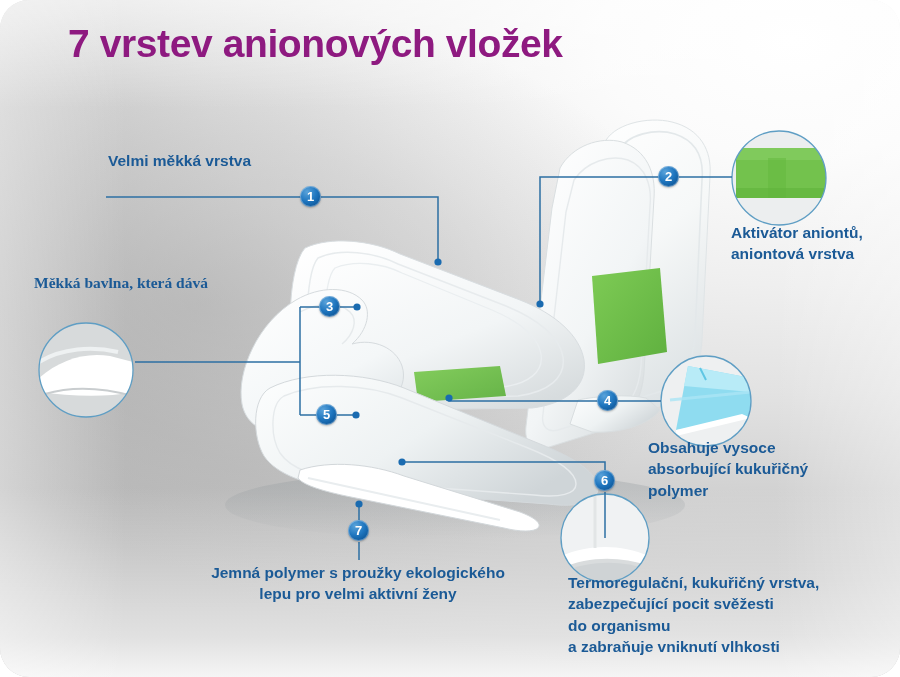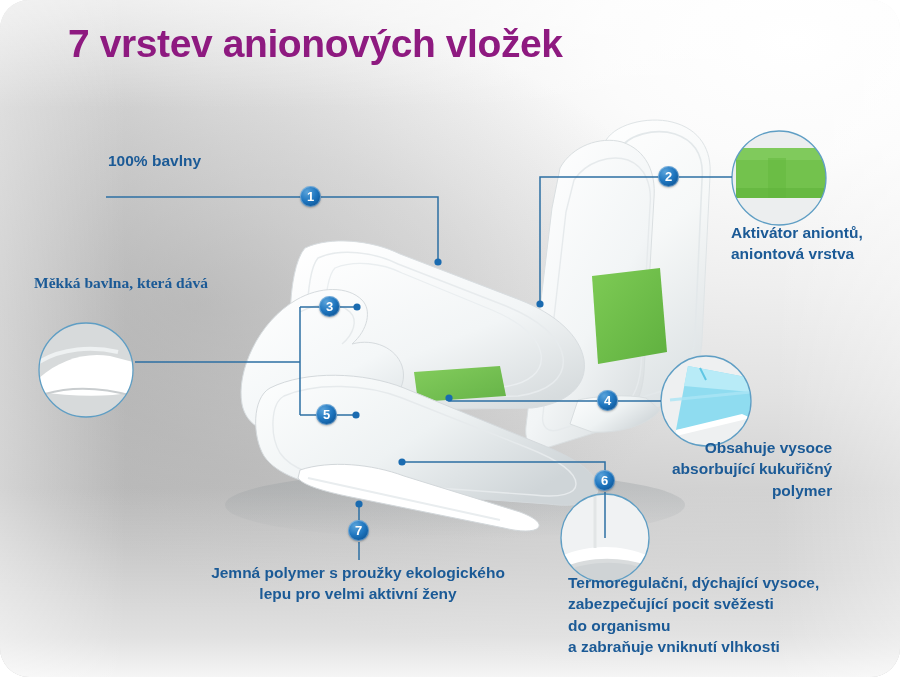--- a/index.html
+++ b/index.html
@@ -29,21 +29,21 @@
   }
 
   
   .label{position:absolute;color:#1b5a96;font-weight:700;font-size:15.5px;line-height:1.38;}
   .label.center{text-align:center;}
   .label.right{text-align:left;}
 
   #lbl1{left:108px;top:150px;}
   #lbl3{left:34px;top:272px;font-family:Liberation Serif, serif;}
   #lbl2{left:719px;top:222px;margin-left:12px;}
-  #lbl4{left:672px;top:437px;text-align:right;}
+  #lbl4{left:648px;top:437px;}
   #lbl6{left:568px;top:572px;}
   #lbl7{left:198px;top:562px;text-align:center;width:320px;}
 
   
   svg.overlay{position:absolute;left:0;top:0;width:900px;height:677px;}
 
   
   .badge{
     position:absolute;width:21px;height:21px;border-radius:50%;
     background:radial-gradient(circle at 34% 28%, #4f9ad6 0%, #1f72bd 42%, #0f5a9e 78%, #0a4madd 100%);
@@ -251,40 +251,40 @@
 
   <div class="badge" style="left:300px;top:186px;">1</div>
   <div class="badge" style="left:658px;top:166px;">2</div>
   <div class="badge" style="left:319px;top:296px;">3</div>
   <div class="badge" style="left:597px;top:390px;">4</div>
   <div class="badge" style="left:316px;top:404px;">5</div>
   <div class="badge" style="left:594px;top:470px;">6</div>
   <div class="badge" style="left:348px;top:520px;">7</div>
 
   <div class="label" id="lbl1">
-    <div>100% bavlny</div>
+    <div>Velmi měkká vrstva</div>
   </div>
 
   <div class="label" id="lbl3">
     <div>Měkká bavlna, která dává</div>
   </div>
 
   <div class="label right" id="lbl2">
     <div>Aktivátor aniontů,</div>
     <div>aniontová vrstva</div>
   </div>
 
   <div class="label right" id="lbl4">
     <div>Obsahuje vysoce</div>
     <div>absorbující kukuřičný</div>
     <div>polymer</div>
   </div>
 
   <div class="label right" id="lbl6">
-    <div>Termoregulační, dýchající vysoce,</div>
+    <div>Termoregulační, kukuřičný vrstva,</div>
     <div>zabezpečující pocit svěžesti</div>
     <div>do organismu</div>
     <div>a zabraňuje vniknutí vlhkosti</div>
   </div>
 
   <div class="label center" id="lbl7">
     <div>Jemná polymer s proužky ekologického</div>
     <div>lepu pro velmi aktivní ženy</div>
   </div>
 

